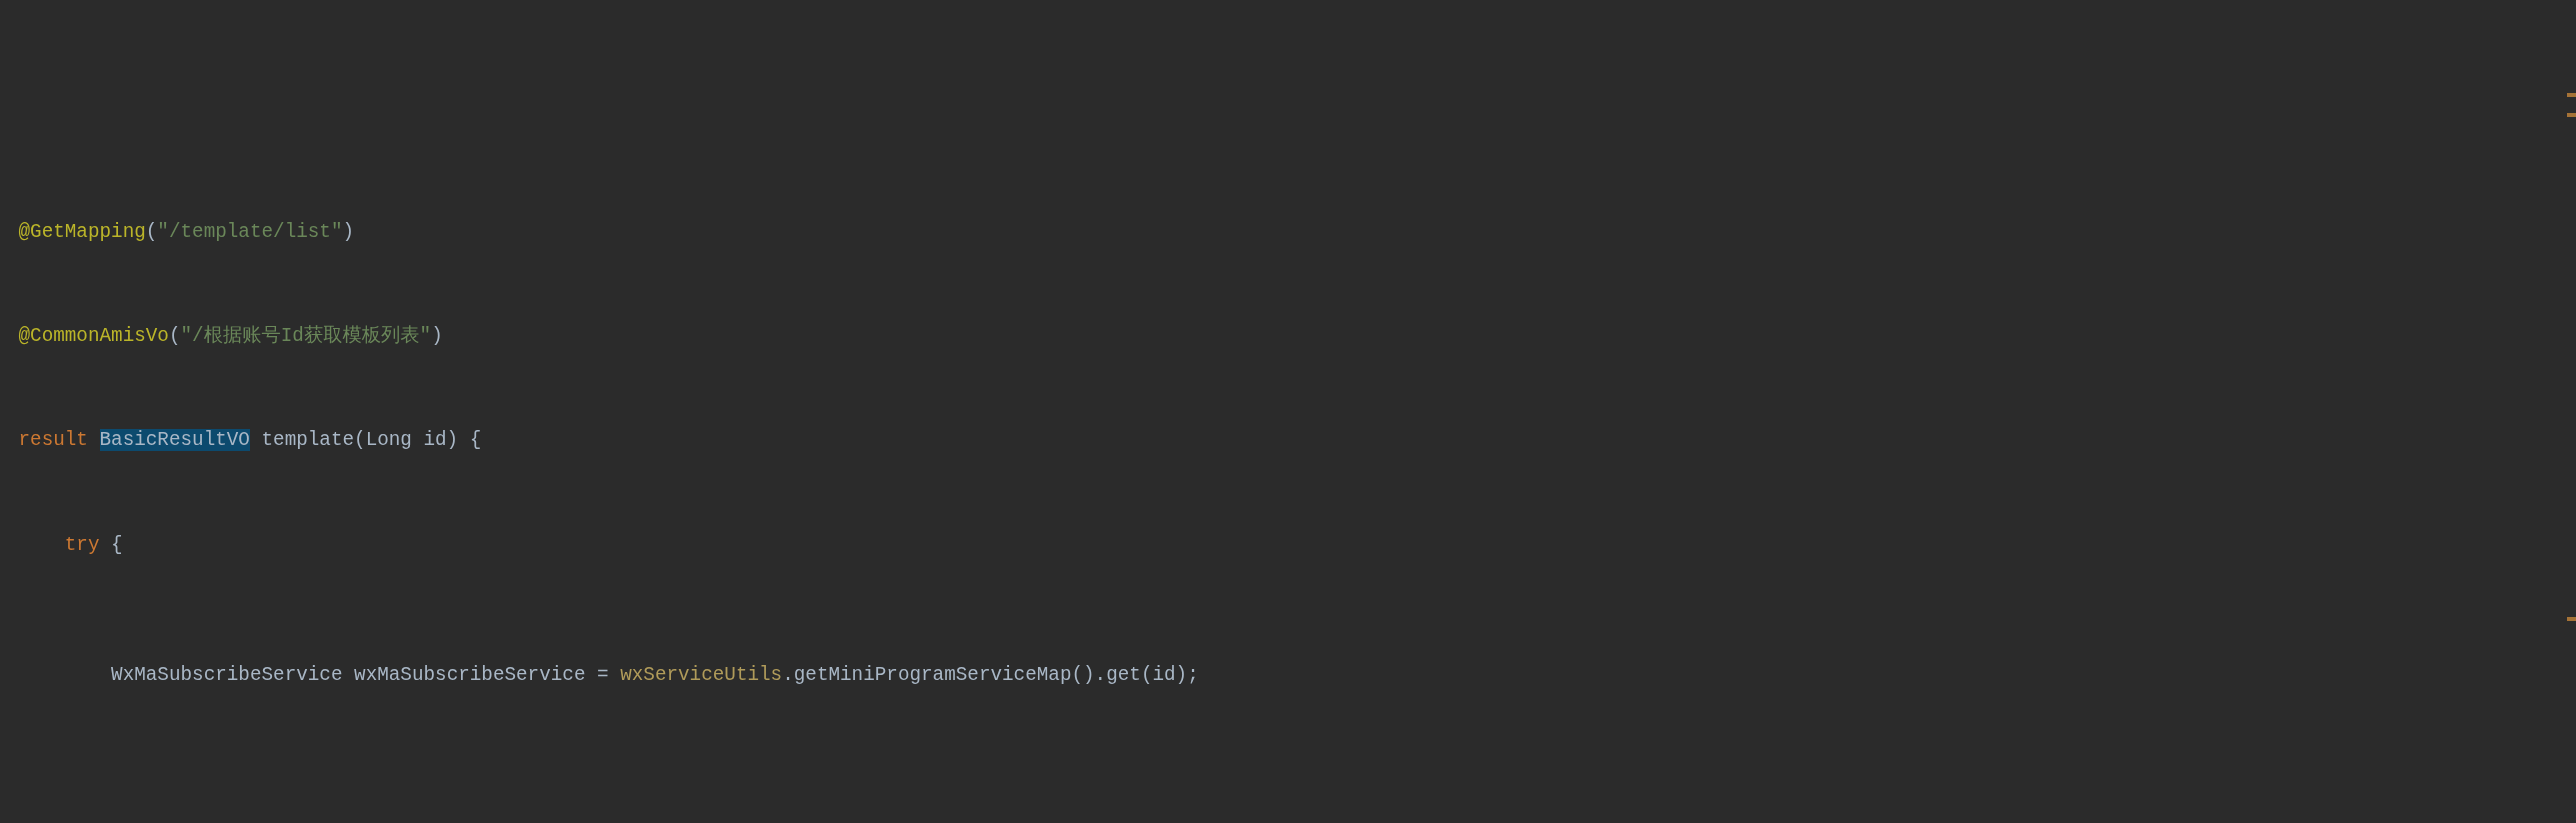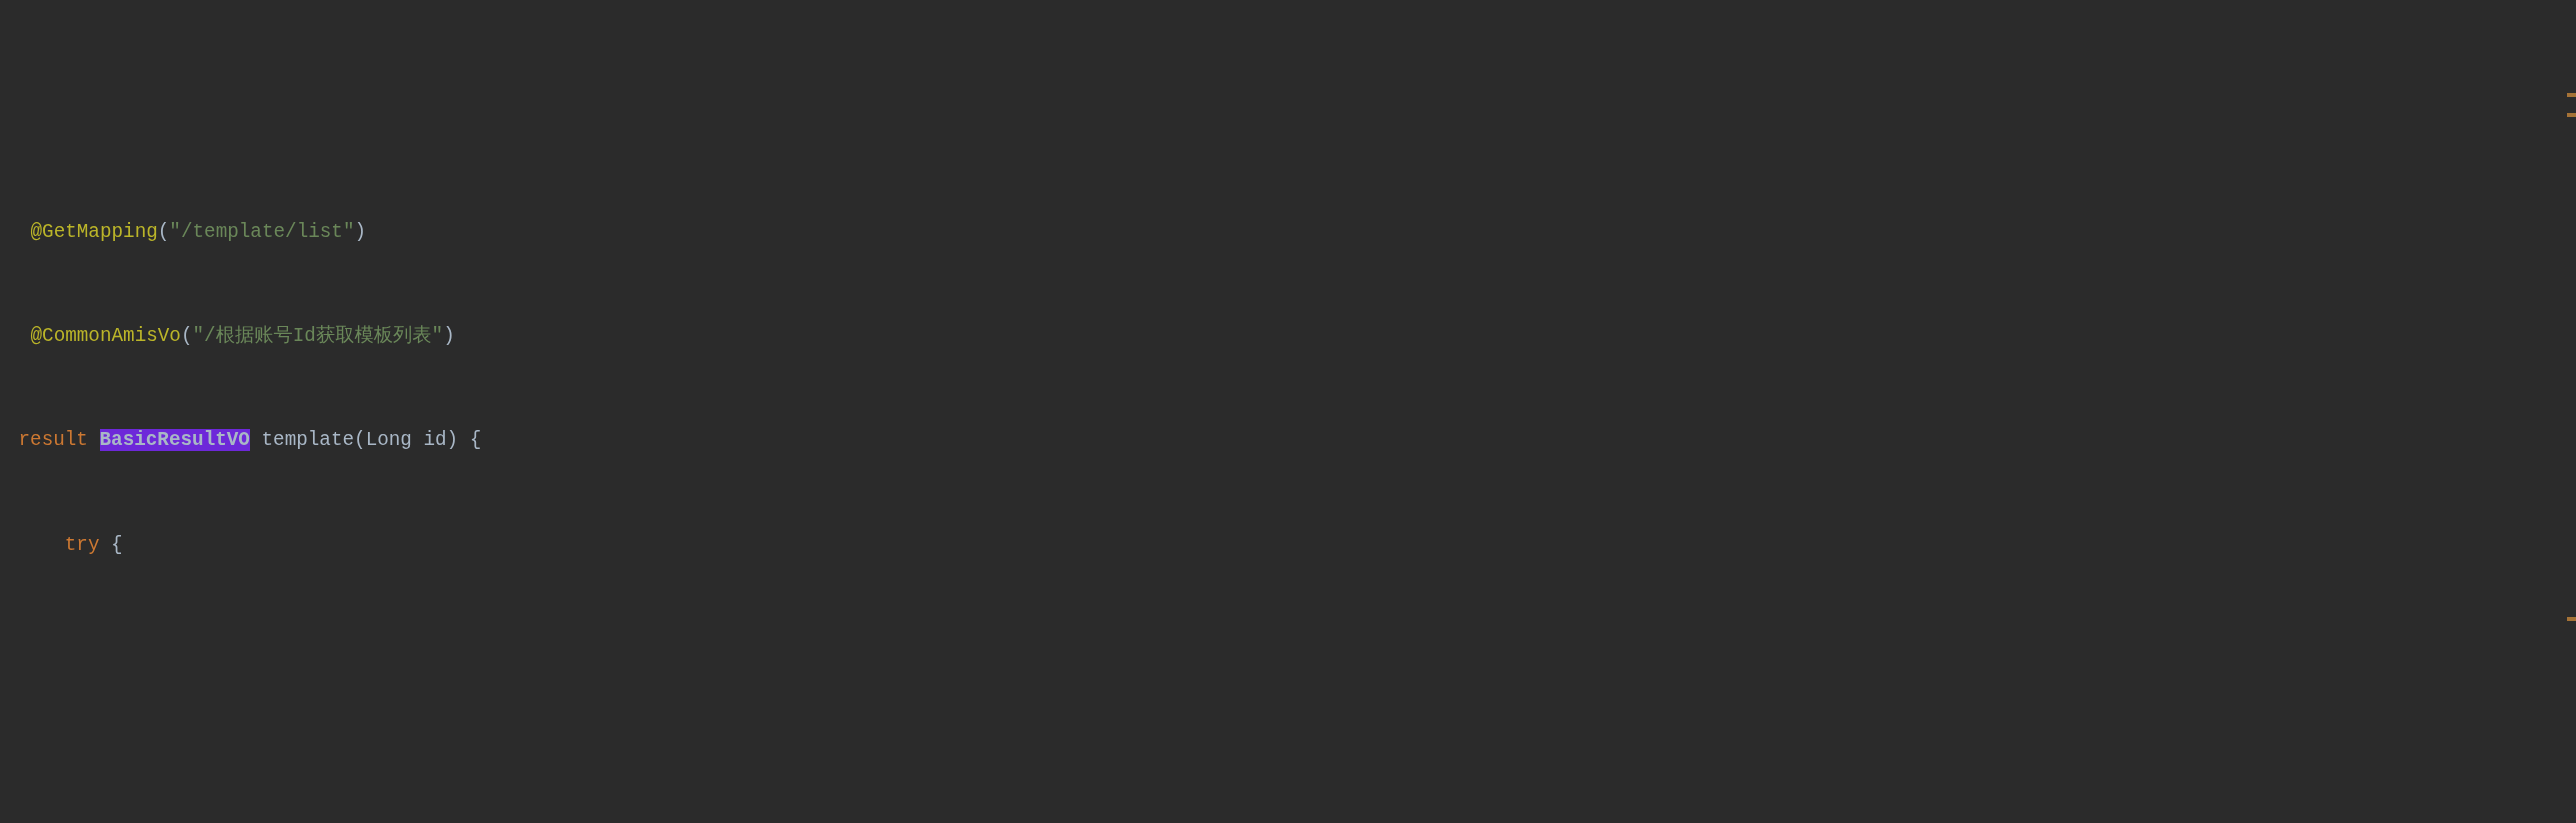--- a/index.html
+++ b/index.html
@@ -15,24 +15,24 @@
   .editor {
     position: relative;
     width: 2576px;
     height: 824px;
     box-sizing: border-box;
     padding: 10.8px 0 0 18.5px;
     white-space: pre;
   }
   .line { display: block; height: 26px; white-space: pre; }
   .kw   { color: #cc7832; }      
-  .ann  { color: #bbb529; margin-left: 12px; }      
+  .ann  { color: #bbb529; }      
   .str  { color: #6a8759; }
   .mCall { color: #b09b5a; }    
-  .hlType { background: #6d28d9; font-weight: bold; }
+  .hlType { background: #0c4a6e; }
   
   .rmarker {
     position: absolute;
     right: 0;
     width: 9.3px;
     height: 3.9px;
     background: #a57236;
   }
 </style>
 </head>
@@ -47,20 +47,21 @@
 
   <span class="line"><span class="ann">@GetMapping</span><span>(</span><span class="str">"/template/list"</span><span>)</span></span>
 
   <span class="line"><span class="ann">@CommonAmisVo</span><span>(</span><span class="str">"/根据账号Id获取模板列表"</span><span>)</span></span>
 
   <span class="line"><span class="kw">result </span><span class="hlType">BasicResultVO</span><span> template(Long id) {</span></span>
 
   <span class="line"><span>    </span><span class="kw">try </span><span>{</span></span>
 
 
+  <span class="line"><span>        </span><span>WxMaSubscribeService wxMaSubscribeService = </span><span class="mCall">wxServiceUtils</span><span>.getMiniProgramServiceMap().get(id);</span></span>
 
   
 
   
 
   
 
   
 
   

